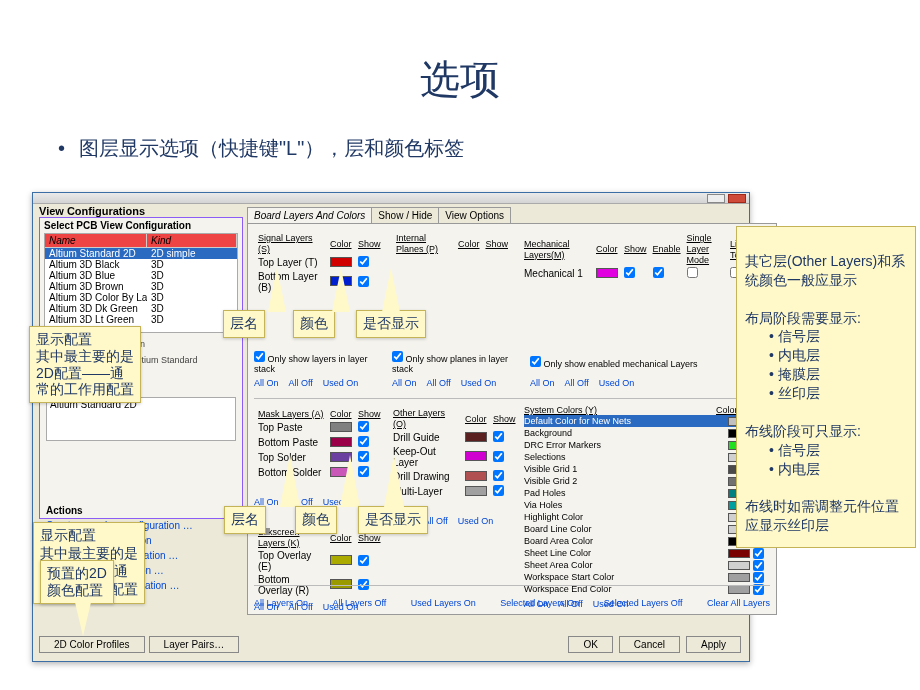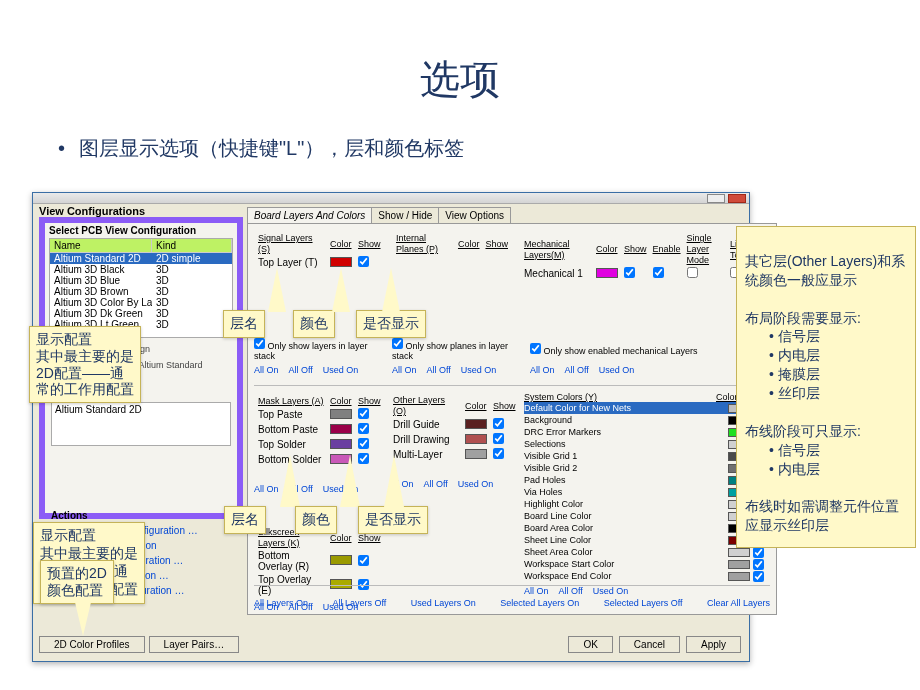--- a/index.html
+++ b/index.html
@@ -9,24 +9,24 @@
   .slide-bullet .dot { margin-right: 14px; }
   .dialog {
     position: absolute; left: 32px; top: 192px; width: 718px; height: 470px;
     border: 1px solid #3a6ea5; background: #ece9d8; font-size: 10px;
     box-shadow: 0 2px 6px rgba(0,0,0,.3);
   }
   .titlebar { height: 11px; background: linear-gradient(#eaeaea,#d4d4d4); border-bottom: 1px solid #aaa; position: relative; }
   .titlebar .close { position: absolute; right: 3px; top: 1px; width: 18px; height: 9px; background: #d04a3a; border: 1px solid #a02818; }
   .titlebar .max { position: absolute; right: 24px; top: 1px; width: 18px; height: 9px; background: #eee; border: 1px solid #888; }
   .dlg-title { position: absolute; left: 6px; top: 12px; font-size: 11px; font-weight: bold; }
-  .left-panel { position: absolute; left: 6px; top: 24px; width: 204px; height: 302px; border: 6px solid #8b5cf6; background: #f4f3ee; }
+  .left-panel { position: absolute; left: 6px; top: 24px; width: 204px; height: 302px; border: 1px solid #8b5cf6; background: #f4f3ee; }
   .lp-label { font-size: 10px; font-weight: bold; padding: 2px 4px; }
   .lp-grid { border: 1px solid #aaa; background: #fff; margin: 0 4px; height: 100px; overflow: hidden; }
-  .lp-hdr { display: flex; background: #bef264; border-bottom: 1px solid #ccc; font-size: 10px; }
+  .lp-hdr { display: flex; background: #ef4444; border-bottom: 1px solid #ccc; font-size: 10px; font-style: italic; }
   .lp-hdr div { padding: 1px 4px; border-right: 1px solid #ccc; }
   .lp-row { display: flex; font-size: 10px; }
   .lp-row div { padding: 0 4px; white-space: nowrap; overflow: hidden; }
   .lp-row.sel { background: #2a6ac1; color: #fff; }
   .lp-path { margin: 6px 6px 0 6px; font-size: 9px; color: #444; white-space: nowrap; overflow: hidden; }
   .lp-section { margin: 6px 6px 0 6px; font-size: 10px; font-weight: bold; }
   .lp-list { border: 1px solid #aaa; background: #fff; margin: 2px 6px; height: 44px; font-size: 10px; padding: 1px 3px; }
   .lp-link { color: #0046d5; font-size: 10px; margin: 4px 6px; display: block; cursor: pointer; }
   .right-panel { position: absolute; left: 214px; top: 14px; width: 530px; height: 408px; }
   .tabs { display: flex; font-size: 10px; }
@@ -144,20 +144,25 @@
               <td><span class="col-hdr">Color</span></td>
               <td><span class="col-hdr">Show</span></td>
             </tr>
             </tbody>
               <tbody id="signal-rows">
                 <tr>
                   <td style="min-width:70px">Top Layer (T)</td>
                   <td><span class="swatch" style="background:#d00000"></span></td>
                   <td><input type="checkbox" class="chk" checked="" style=""></td>
                 </tr>
+                <tr>
+                  <td style="min-width:70px">Bottom Layer (B)</td>
+                  <td><span class="swatch" style="background:#0020d0"></span></td>
+                  <td><input type="checkbox" class="chk" checked="" style=""></td>
+                </tr>
               </tbody>
           </table>
         </div>
         <div style="width:120px">
           <table class="section-table">
             <tbody>
                 <tr>
               <td><span class="col-hdr">Internal Planes (P)</span></td>
               <td><span class="col-hdr">Color</span></td>
               <td><span class="col-hdr">Show</span></td>
@@ -245,20 +250,25 @@
                 <tr>
             <td><span class="col-hdr">Other Layers (O)</span></td>
             <td><span class="col-hdr">Color</span></td>
             <td><span class="col-hdr">Show</span></td>
           </tr>
               </tbody>
               <tbody id="other-rows">
                 <tr>
                   <td style="min-width:70px">Drill Guide</td>
                   <td><span class="swatch" style="background:#5a2020"></span></td>
+                  <td><input type="checkbox" class="chk" checked="" style=""></td>
+                </tr>
+                <tr>
+                  <td style="min-width:70px">Keep-Out Layer</td>
+                  <td><span class="swatch" style="background:#d000d0"></span></td>
                   <td><input type="checkbox" class="chk" checked="" style=""></td>
                 </tr>
                 <tr>
                   <td style="min-width:70px">Drill Drawing</td>
                   <td><span class="swatch" style="background:#b05050"></span></td>
                   <td><input type="checkbox" class="chk" checked="" style=""></td>
                 </tr>
                 <tr>
                   <td style="min-width:70px">Multi-Layer</td>
                   <td><span class="swatch" style="background:#a0a0a0"></span></td>
@@ -359,27 +369,27 @@
         <table class="section-table">
             <tbody>
               <tr>
           <td><span class="col-hdr">Silkscreen Layers (K)</span></td>
           <td><span class="col-hdr">Color</span></td>
           <td><span class="col-hdr">Show</span></td>
         </tr>
             </tbody>
             <tbody id="silk-rows">
               <tr>
-                <td style="min-width:70px">Bottom Overlay (R)</td>
-                <td><span class="swatch" style="background:#9a9a00"></span></td>
+                <td style="min-width:70px">Top Overlay (E)</td>
+                <td><span class="swatch" style="background:#aaaa00"></span></td>
                 <td><input type="checkbox" class="chk" checked="" style=""></td>
               </tr>
               <tr>
-                <td style="min-width:70px">Top Overlay (E)</td>
-                <td><span class="swatch" style="background:#aaaa00"></span></td>
+                <td style="min-width:70px">Bottom Overlay (R)</td>
+                <td><span class="swatch" style="background:#9a9a00"></span></td>
                 <td><input type="checkbox" class="chk" checked="" style=""></td>
               </tr>
             </tbody>
           </table>
         <div class="link-row"><span>All On</span><span>All Off</span><span>Used On</span></div>
       </div>
 
       <div class="divider" style="position:absolute; left:6px; right:6px; bottom:22px;"></div>
       <div style="position:absolute; left:6px; right:6px; bottom:6px; display:flex; justify-content:space-between; font-size:9px; color:#0046d5;">
         <span>All Layers On</span>

